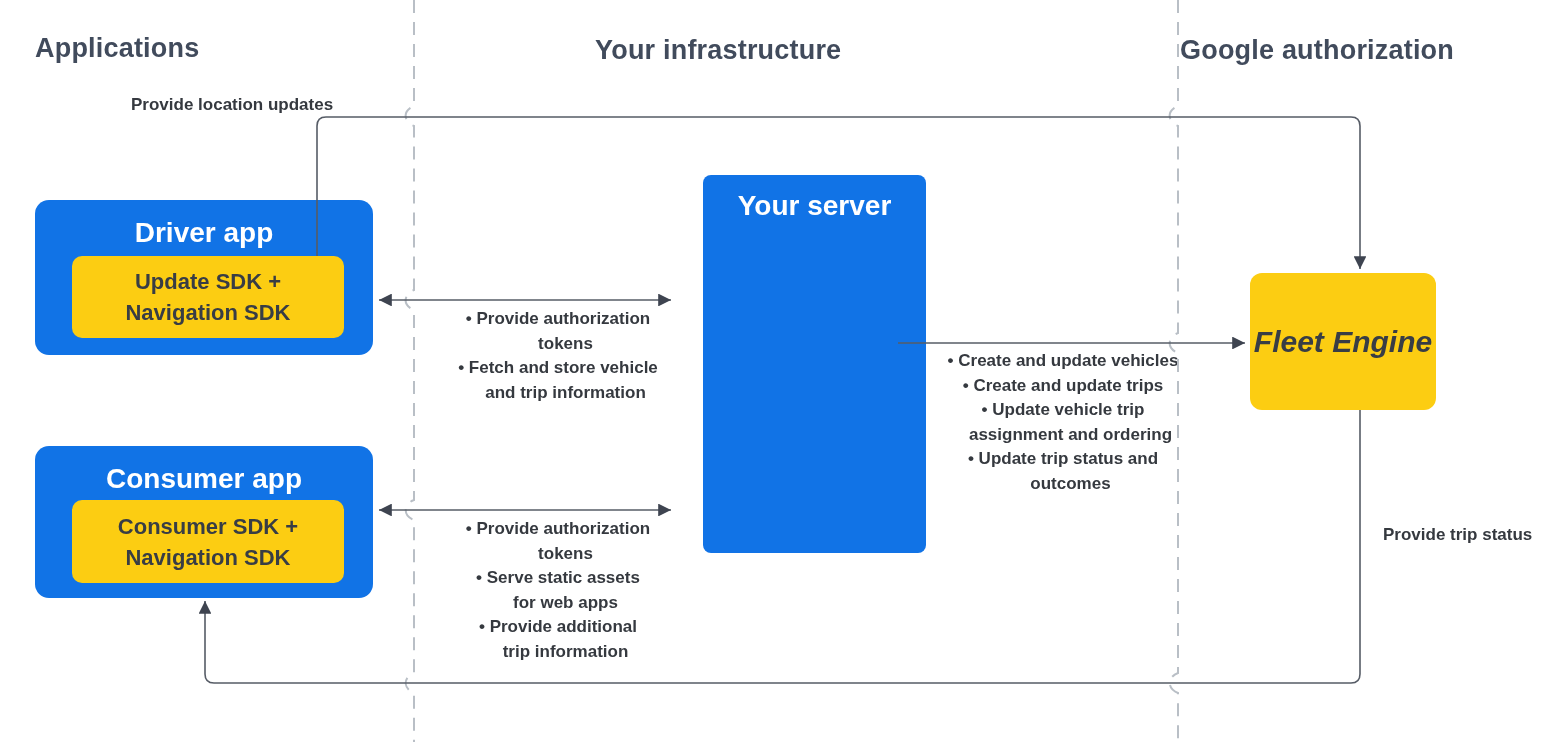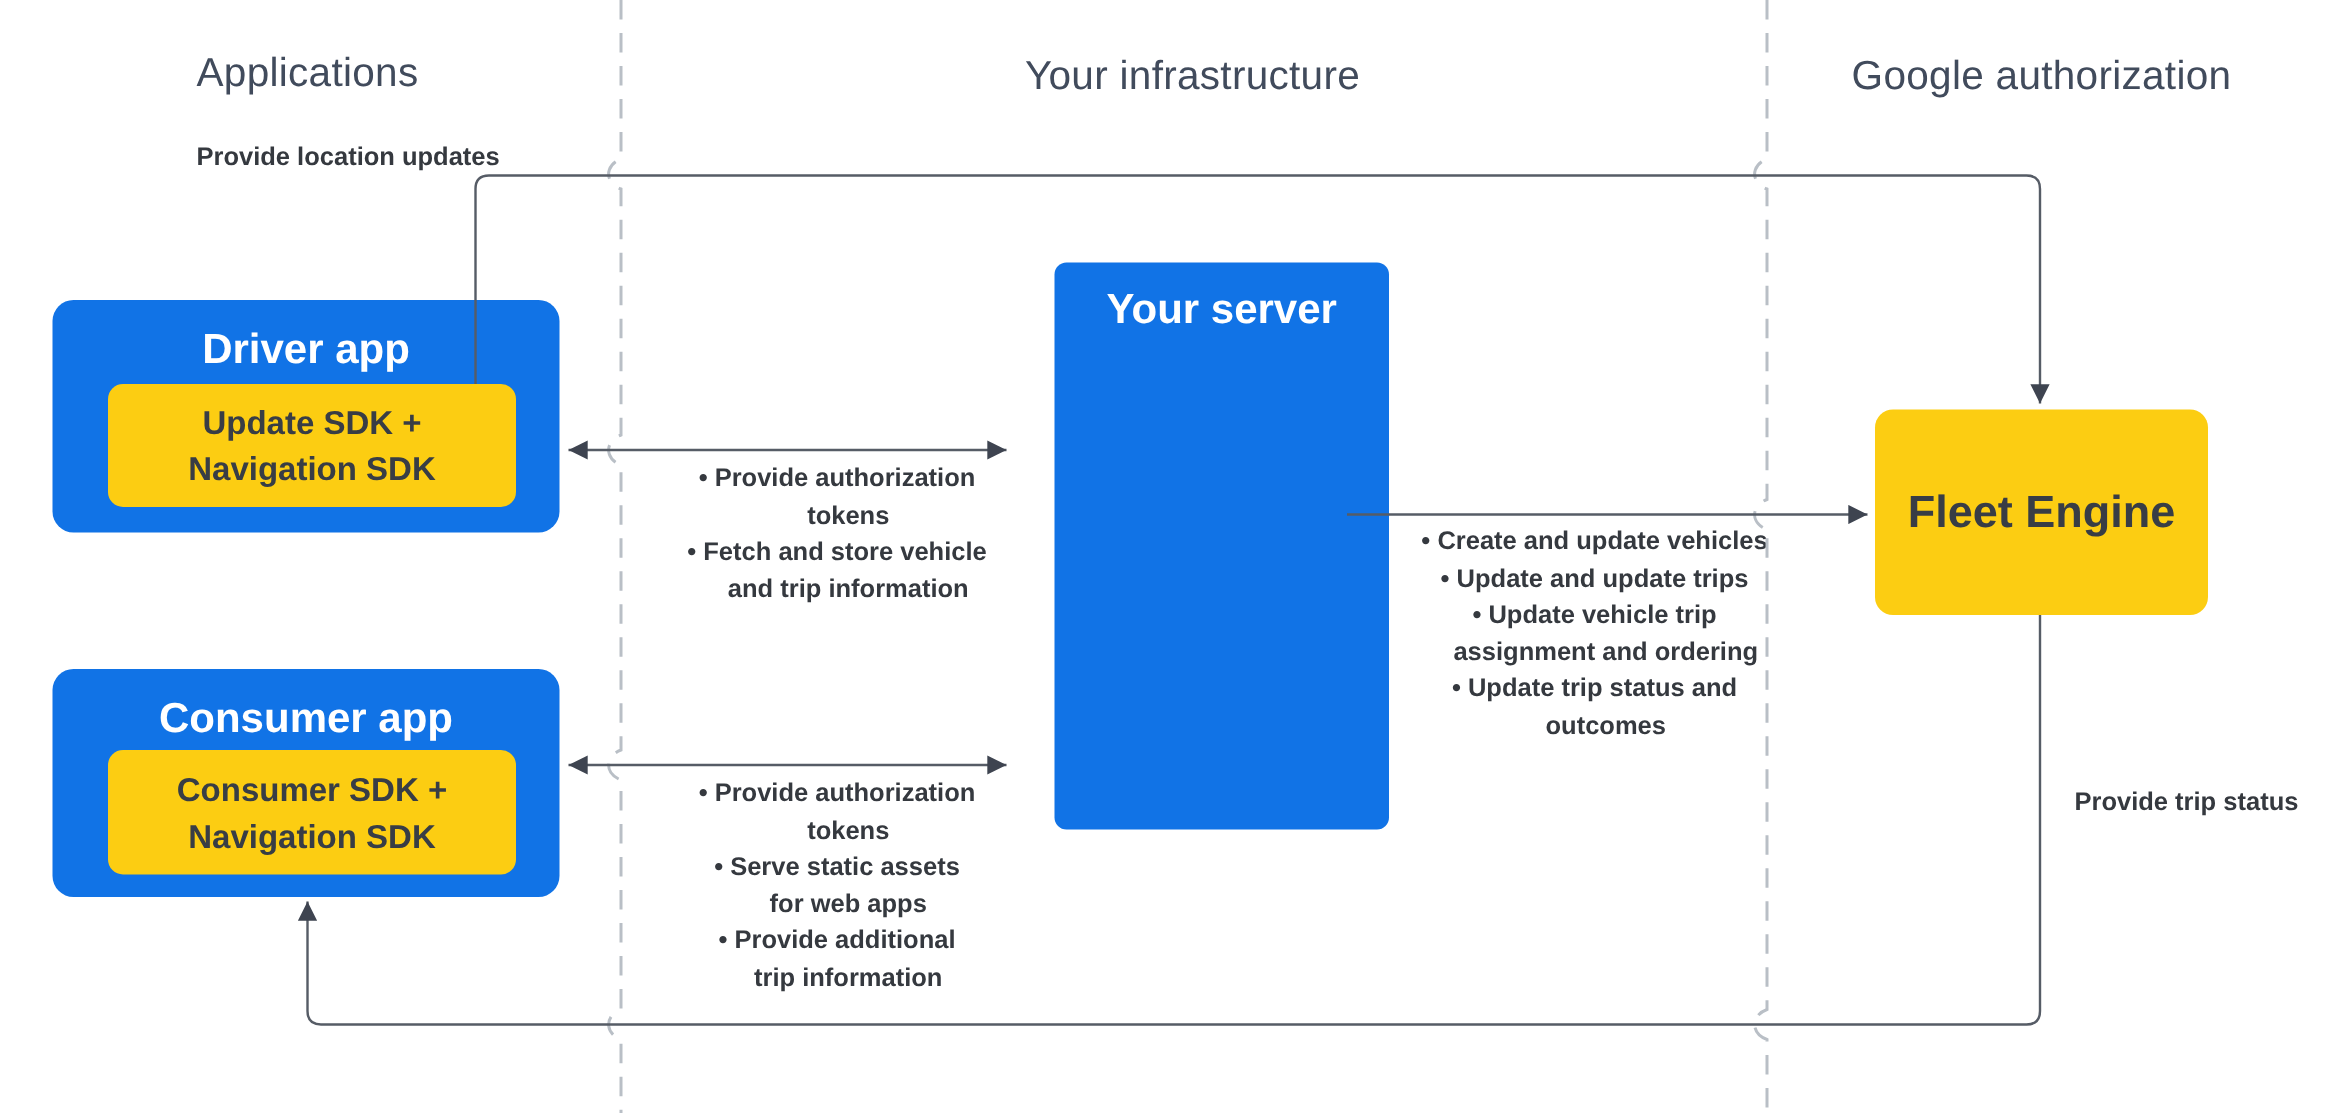--- a/index.html
+++ b/index.html
@@ -3,22 +3,22 @@
 <meta charset="utf-8">
 <style>
   html,body { margin:0; padding:0; background:#fff; }
   .canvas {
     position:relative; width:1559px; height:742px;
     background:var(--background,#ffffff);
     font-family:"Liberation Sans", sans-serif;
     overflow:hidden;
   }
   .col-header {
-    position:absolute; font-size:27px; font-weight:400;
-    color:var(--header-text,#414B5C); text-align:center; letter-spacing:0.2px;
+    position:absolute; font-size:27px; font-weight:700;
+    color:var(--header-text,#414B5C); letter-spacing:0.2px;
   }
   .edge-label {
     position:absolute; font-size:17px; font-weight:700;
     color:var(--label-text,#35393F); white-space:nowrap;margin-left:13px;
   }
   .app-box { position:absolute; background:var(--blue,#1173E6); border-radius:14px; }
   .app-title {
     text-align:center; font-size:28px; font-weight:700; color:#ffffff; padding-top:17px;
   }
   .sdk-box {
@@ -65,30 +65,30 @@
   <div class="app-box" style="left:35px; top:446px; width:338px; height:152px;">
     <div class="app-title">Consumer app</div>
   </div>
   <div class="sdk-box" style="left:72px; top:500px; width:272px; height:83px;">Consumer SDK +
 Navigation SDK</div>
 
   <div class="server-box" style="left:675px; top:175px; width:223px; height:378px;margin-left:28px;">
     <div class="app-title" style="padding-top:15px;">Your server</div>
   </div>
 
-  <div class="fleet-box" style="left:1250px; top:273px; width:222px; height:137px;">Fleet Engine</div>
+  <div class="fleet-box" style="left:1250px; top:273px; width:186px; height:137px;font-style:italic;">Fleet Engine</div>
 
   <ul class="bullets" style="left:428px; top:307px; width:260px;"><li>Provide authorization
 tokens</li><li>Fetch and store vehicle
 and trip information</li></ul>
   <ul class="bullets" style="left:428px; top:517px; width:260px;"><li>Provide authorization
 tokens</li><li>Serve static assets
 for web apps</li><li>Provide additional
 trip information</li></ul>
-  <ul class="bullets" style="left:918px; top:349px; width:290px;"><li>Create and update vehicles</li><li>Update and update trips</li><li>Update vehicle trip
+  <ul class="bullets" style="left:918px; top:349px; width:290px;"><li>Create and update vehicles</li><li>Create and update trips</li><li>Update vehicle trip
 assignment and ordering</li><li>Update trip status and
 outcomes</li></ul>
 
   <svg class="layer" width="1559" height="742" viewBox="0 0 1559 742">
     <defs>
       <marker id="ah" viewBox="0 0 10 10" refX="10" refY="5" markerWidth="8" markerHeight="8" orient="auto-start-reverse">
         <path d="M0,0 L10,5 L0,10 z" style="fill:var(--arrowhead,#3E4450)"></path>
       </marker>
     </defs>
 

